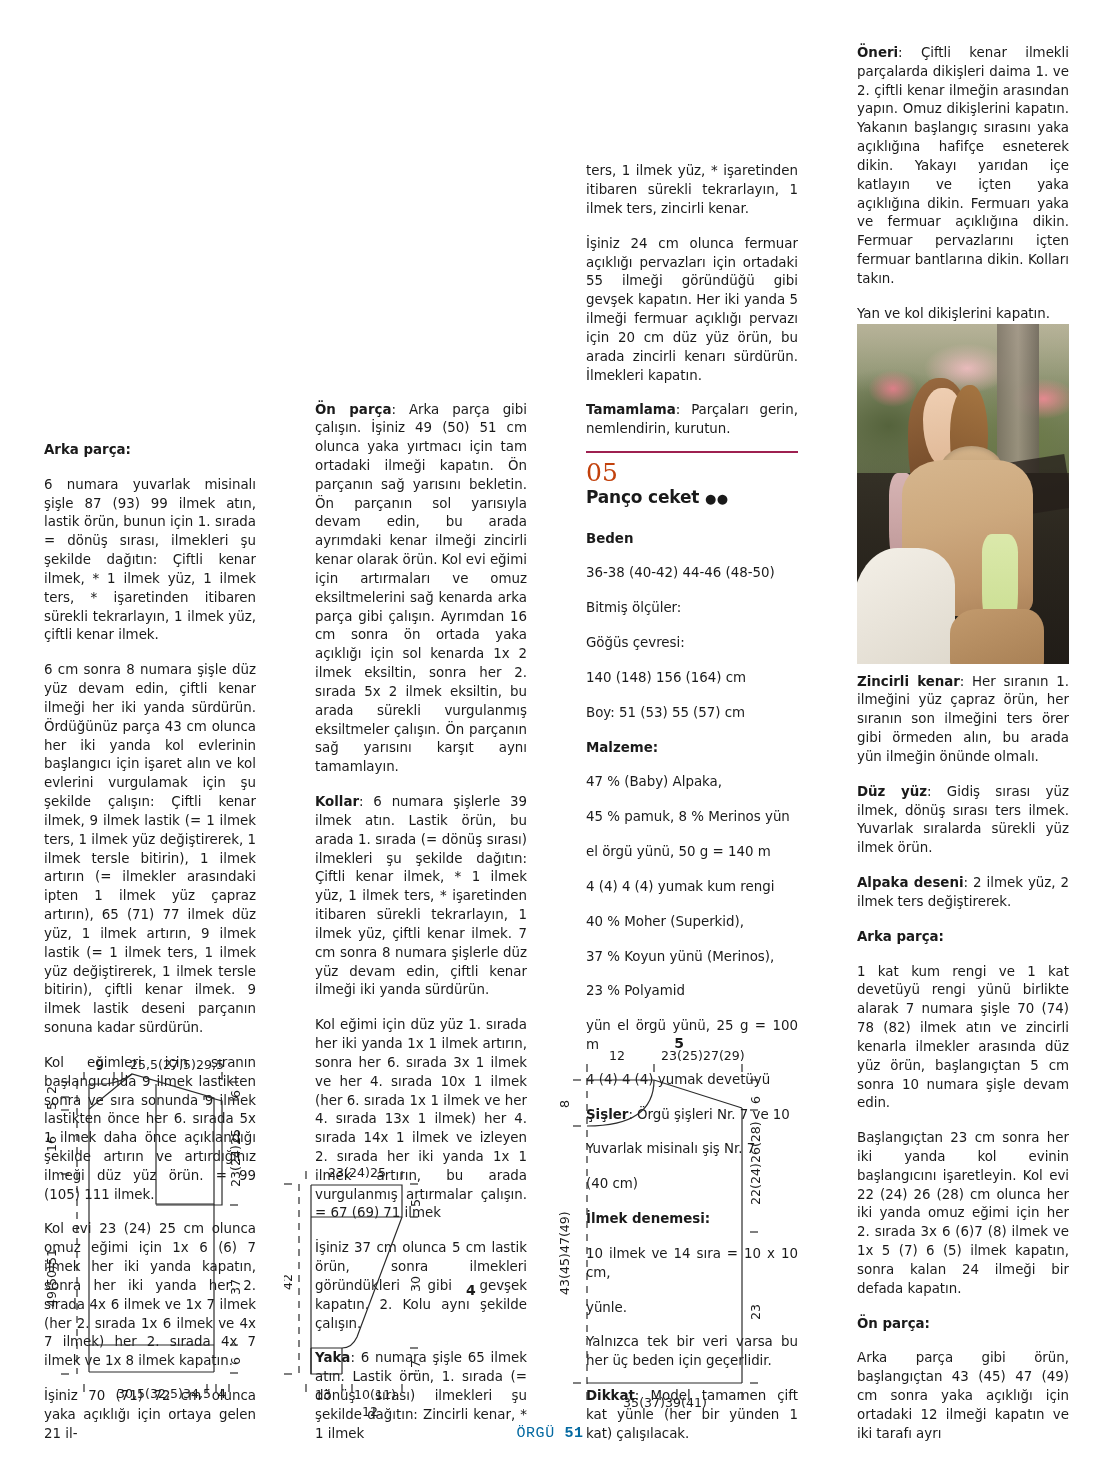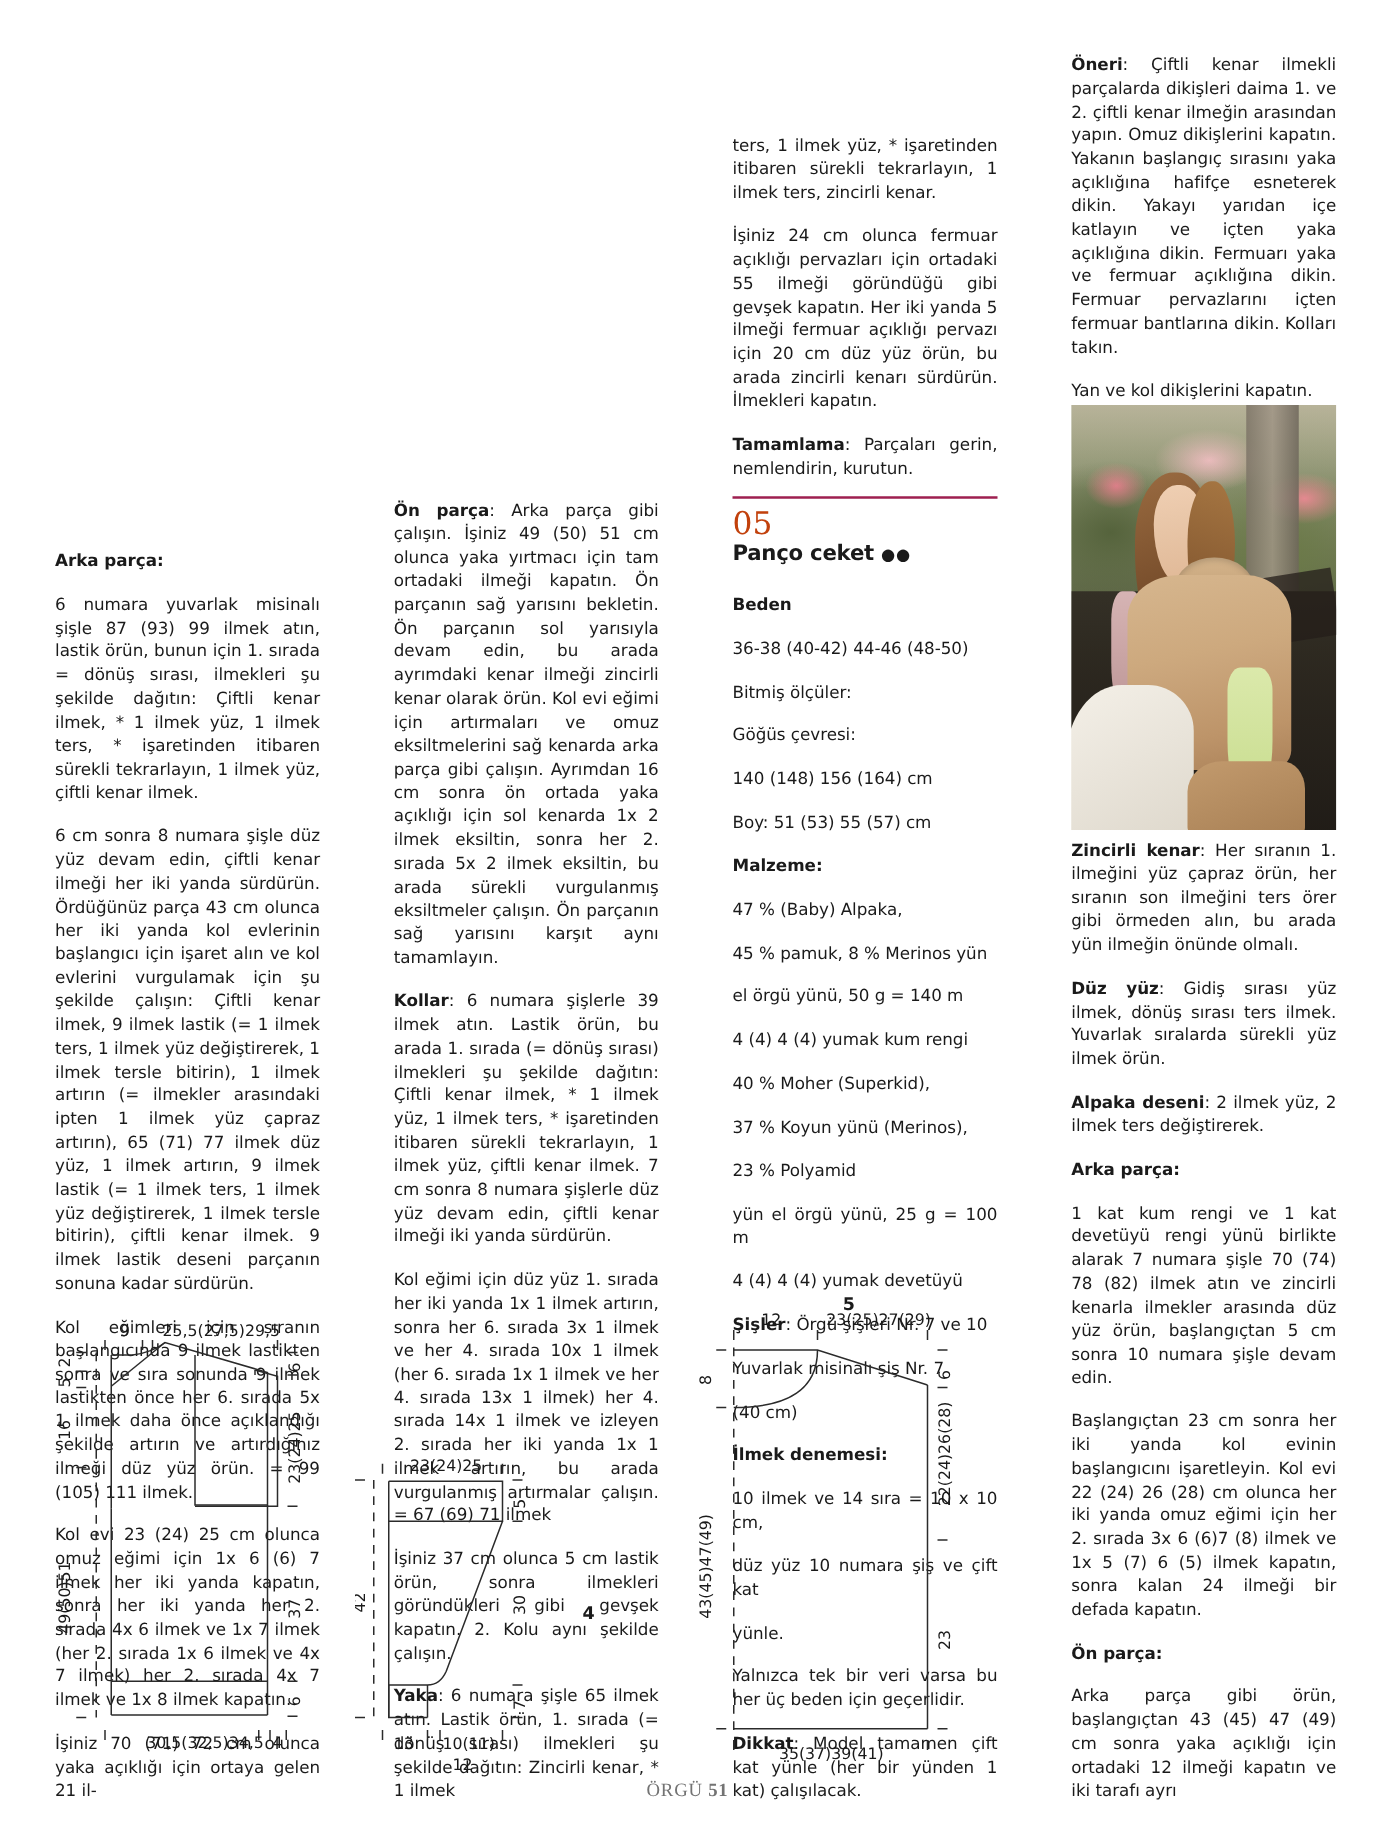--- a/index.html
+++ b/index.html
@@ -168,24 +168,24 @@
     font-size: 12.6px;
     fill: #1a1a1a;
   }
   .dim-big { font-size: 14px; font-weight: bold; }
 
   
   .footer {
     position: absolute;
     left: 0; right: 0; bottom: 26px;
     text-align: center;
-    font-family: Liberation Serif, serif;
+    font-family: Liberation Mono, monospace;
     font-size: 15px;
     letter-spacing: 0.6px;
-    color: #737373;
+    color: #0369a1;
   }
   .footer b { font-weight: bold; }
 </style>
 </head>
 <body>
 
 <div class="page">
 
   <div class="columns">
 
@@ -230,21 +230,20 @@
       <p class="t">40 % Moher (Superkid),</p>
       <p class="t">37 % Koyun yünü (Merinos),</p>
       <p class="t">23 % Polyamid</p>
       <p class="t">yün el örgü yünü, 25 g = 100 m</p>
       <p class="t">4 (4) 4 (4) yumak devetüyü</p>
       <p class="t"><span class="lbl">Şişler</span><span>: Örgü şişleri Nr. 7 ve 10</span></p>
       <p class="t">Yuvarlak misinalı şiş Nr. 7</p>
       <p class="t">(40 cm)</p>
       <p class="t"><span class="lbl">İlmek denemesi:</span></p>
       <p class="t">10 ilmek ve 14 sıra = 10 x 10 cm,</p>
-      <p class="t">düz yüz 10 numara şiş ve çift kat</p>
       <p class="t">yünle.</p>
       <p class="t">Yalnızca tek bir veri varsa bu her üç beden için geçerlidir.</p>
       <p class="t"><span class="lbl">Dikkat</span><span>: Model tamamen çift kat yünle (her bir yünden 1 kat) çalışılacak.</span></p>
     </div>
 
     <div class="col">
       <p class="t"><span class="lbl">Öneri</span><span>: Çiftli kenar ilmekli parçalarda dikişleri daima 1. ve 2. çiftli kenar ilmeğin arasından yapın. Omuz dikişlerini kapatın. Yakanın başlangıç sırasını yaka açıklığına hafifçe esneterek dikin. Yakayı yarıdan içe katlayın ve içten yaka açıklığına dikin. Fermuarı yaka ve fermuar açıklığına dikin. Fermuar pervazlarını içten fermuar bantlarına dikin. Kolları takın.</span></p>
       <p class="t">Yan ve kol dikişlerini kapatın.</p>
 
       <div class="photo-wrap">

